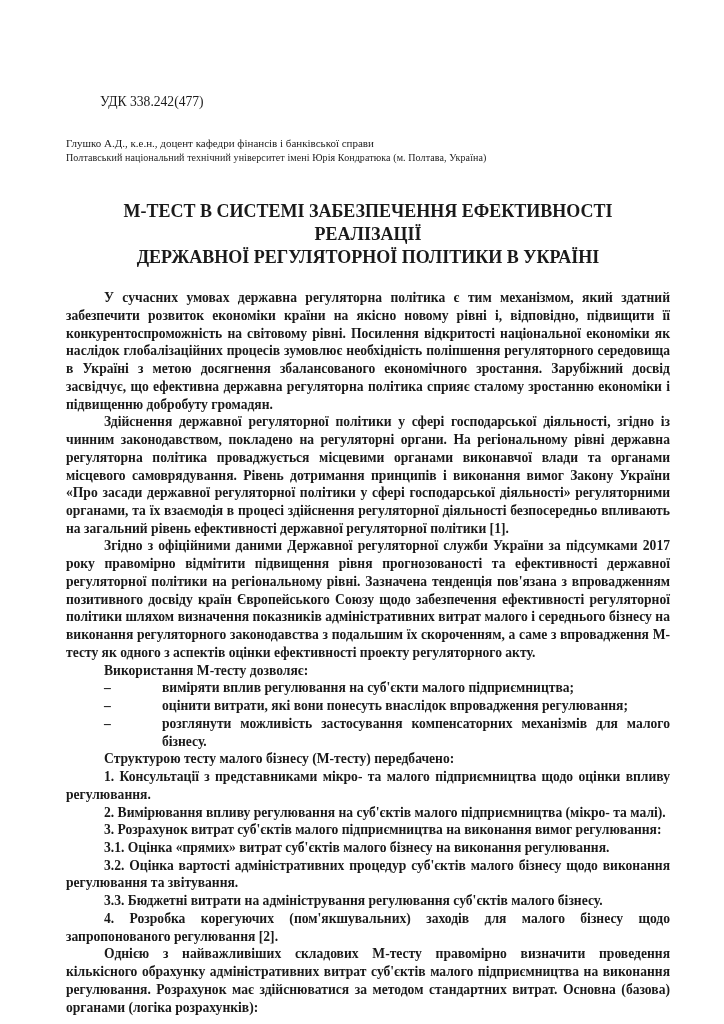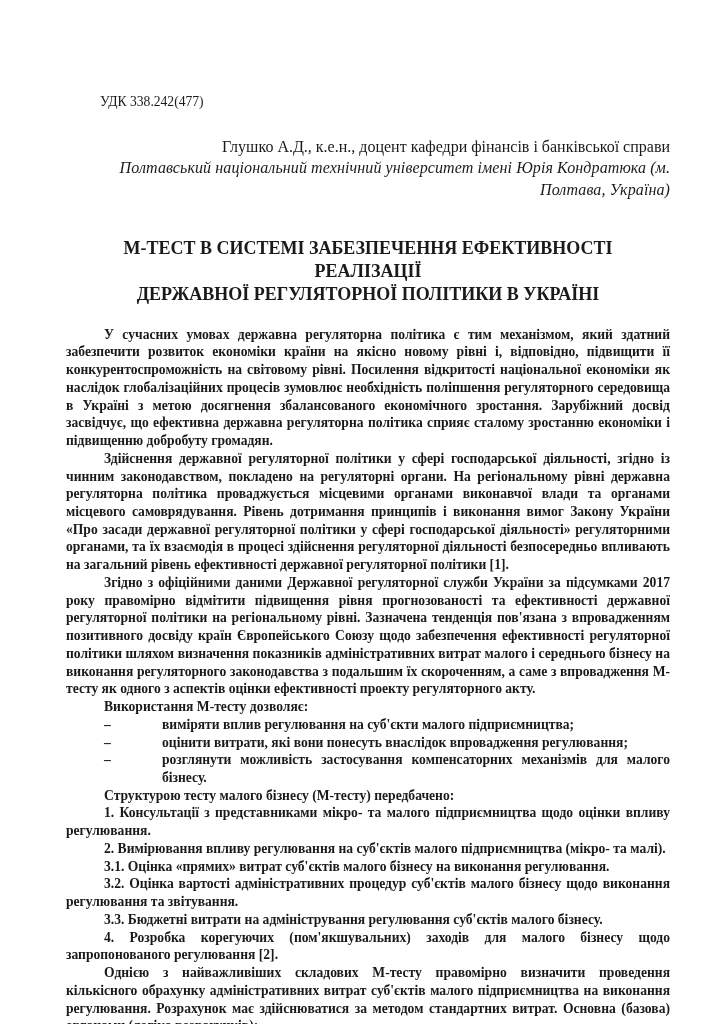--- a/index.html
+++ b/index.html
@@ -22,30 +22,29 @@
     padding: 70px 54px 0 66px;
     margin-top: 24px;
   }
   .udk {
     font-size: 13.6px;
     text-indent: 34px;
     line-height: 1.16;
     margin: 0 0 26px 0;
   }
   .byline {
-    font-size: 16px;
-    text-align: right;
+    font-size: 11px;
+    text-align: left;
     line-height: 1.35;
     margin: 0;
     font-family: Liberation Serif, serif;
   }
   .affiliation {
-    font-size: 16px;
-    font-style: italic;
-    text-align: right;
+    font-size: 10px;
+    text-align: left;
     line-height: 1.35;
     margin: 0 0 0 0;
     letter-spacing: 0.1px;
   }
   .title {
     font-size: 18px;
     font-weight: bold;
     text-align: center;
     line-height: 1.28;
     margin: 36px 0 0 0;
@@ -116,20 +115,21 @@
 
     <ul class="dashlist">
       <li><span class="dash">–</span><span>виміряти вплив регулювання на суб'єкти малого підприємництва;</span></li>
       <li><span class="dash">–</span><span>оцінити витрати, які вони понесуть внаслідок впровадження регулювання;</span></li>
       <li><span class="dash">–</span><span>розглянути можливість застосування компенсаторних механізмів для малого бізнесу.</span></li>
     </ul>
 
     <p class="para">Структурою тесту малого бізнесу (М-тесту) передбачено:</p>
     <p class="para">1. Консультації з представниками мікро- та малого підприємництва щодо оцінки впливу регулювання.</p>
     <p class="para">2. Вимірювання впливу регулювання на суб'єктів малого підприємництва (мікро- та малі).</p>
+    <p class="para">3. Розрахунок витрат суб'єктів малого підприємництва на виконання вимог регулювання:</p>
     <p class="para">3.1. Оцінка «прямих» витрат суб'єктів малого бізнесу на виконання регулювання.</p>
     <p class="para">3.2. Оцінка вартості адміністративних процедур суб'єктів малого бізнесу щодо виконання регулювання та звітування.</p>
     <p class="para">3.3. Бюджетні витрати на адміністрування регулювання суб'єктів малого бізнесу.</p>
     <p class="para">4. Розробка корегуючих (пом'якшувальних) заходів для малого бізнесу щодо запропонованого регулювання [2].</p>
     <p class="para">Однією з найважливіших складових М-тесту правомірно визначити проведення кількісного обрахунку адміністративних витрат суб'єктів малого підприємництва на виконання регулювання. Розрахунок має здійснюватися за методом стандартних витрат. Основна (базова) органами (логіка розрахунків):</p>
 
     <p class="formula">АВ = К * Ч * ВЧ * КР</p>
 
   </div>
 </div>

